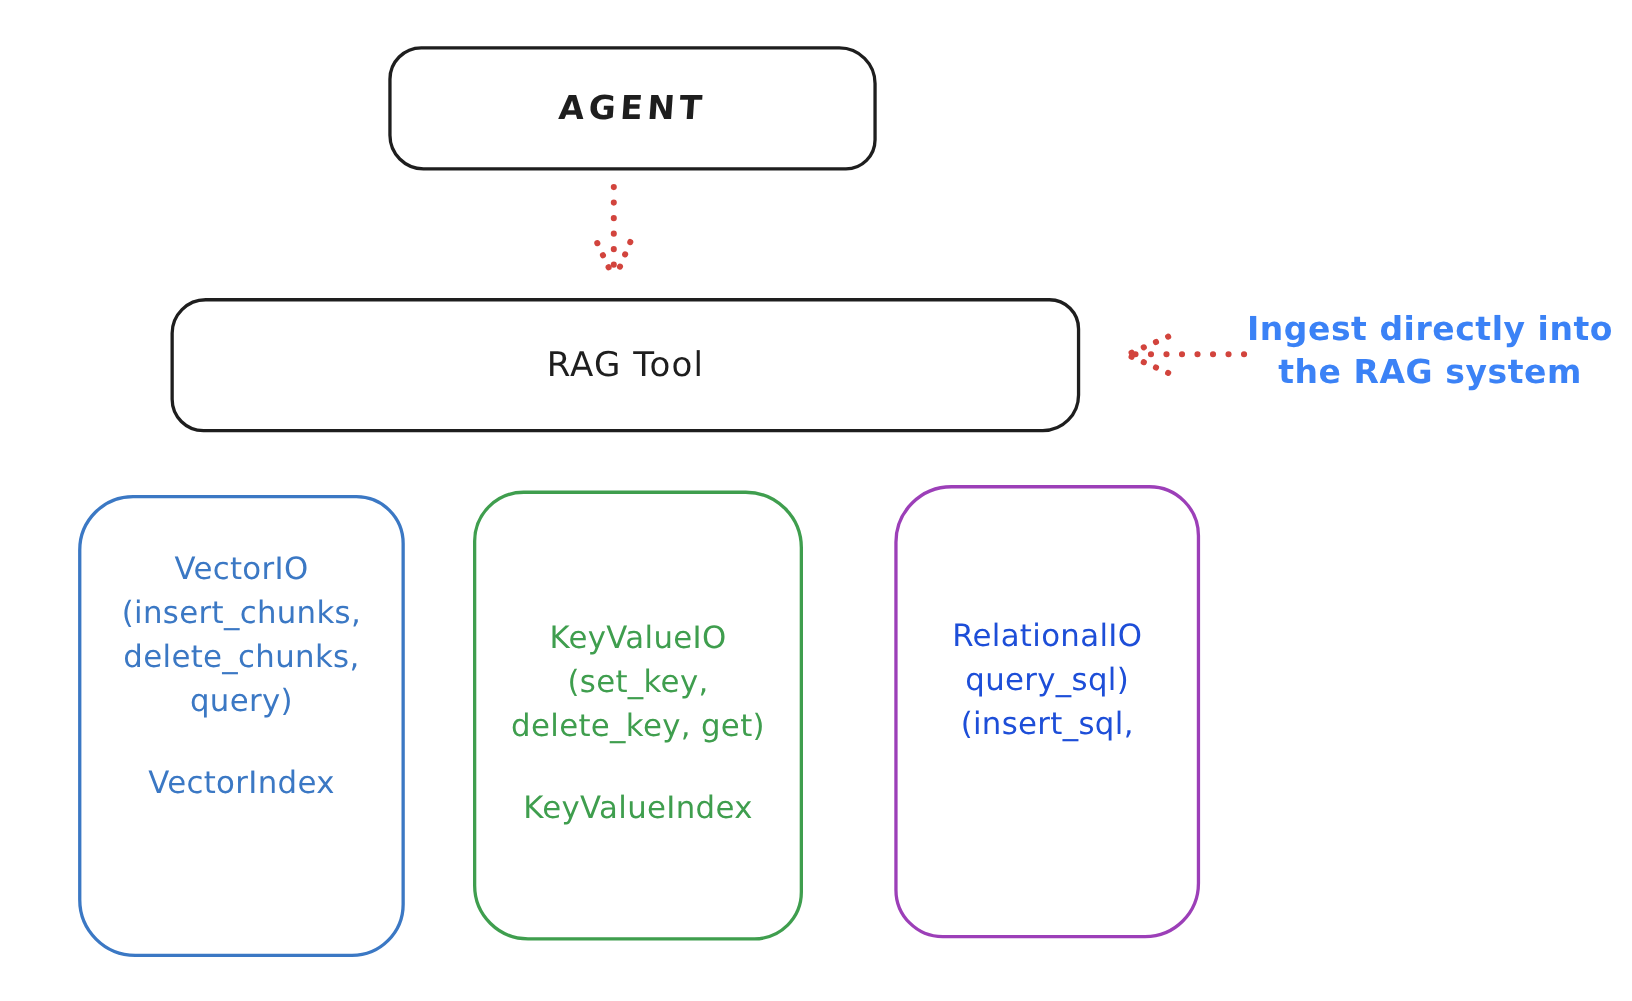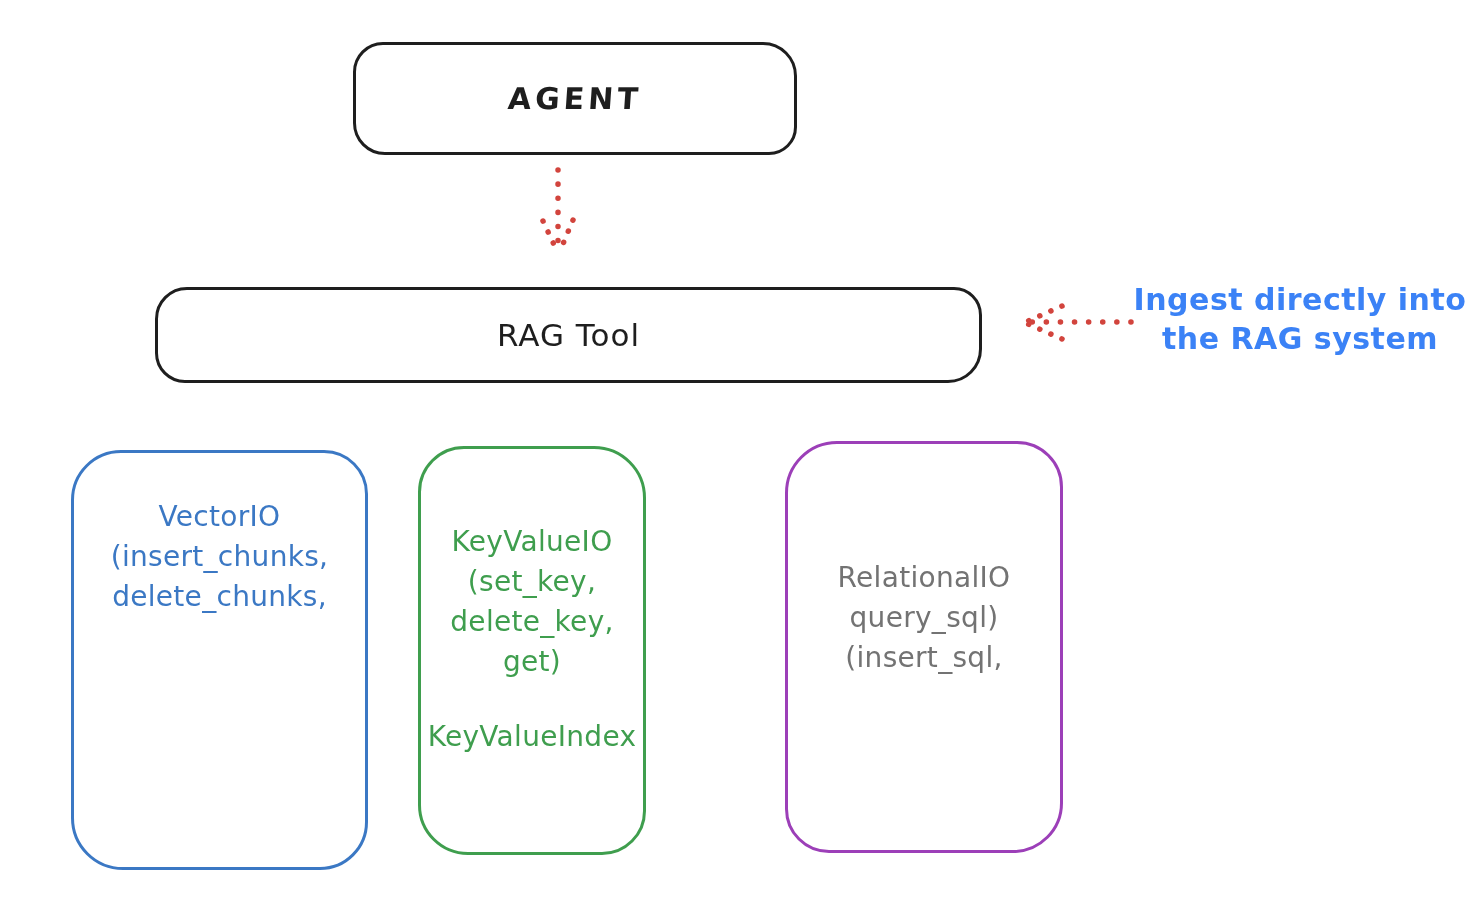--- a/index.html
+++ b/index.html
@@ -33,22 +33,22 @@
     width: 444px; height: 113px;
     border-radius: 30px 34px 28px 32px;
   }
   .agent-box .label {
     font-size: 30px;
     font-weight: 600;
     letter-spacing: 4px;
     transform: skewX(-4deg);
   }
   .ragtool-box {
-    left: 155px; top: 287px;
-    width: 827px; height: 96px;
+    left: 155px; top: 271px;
+    width: 827px; height: 122px;
     border-radius: 32px 28px 34px 30px;
   }
   .ragtool-box .label {
     font-size: 31px;
     font-weight: 500;
     letter-spacing: 1px;
   }
   
   .io-box {
     position: absolute;
@@ -62,24 +62,24 @@
     line-height: 40px;
     letter-spacing: 0.3px;
   }
   .io-box-vector {
     left: 71px; top: 450px;
     width: 297px; height: 420px;
     border-radius: 50px 44px 48px 52px;
     padding-top: 44px;
   }
   .io-box-keyvalue {
-    left: 418px; top: 446px;
-    width: 228px; height: 409px;
+    left: 430px; top: 446px;
+    width: 300px; height: 409px;
     border-radius: 46px 52px 44px 50px;
-    padding-top: 73px;
+    padding-top: 111px;
   }
   .io-box-relational {
     left: 785px; top: 441px;
     width: 278px; height: 412px;
     border-radius: 52px 46px 50px 44px;
     padding-top: 114px;
   }
   .io-index {
     margin-top: 35px;
   }
@@ -122,30 +122,32 @@
 
   <div class="ingest-note" style="color: #3b82f6;">
     <div>Ingest directly into</div>
     <div>the RAG system</div>
   </div>
 
   <div class="io-box io-box-vector" style="border-color: rgb(59, 120, 196); color: rgb(59, 120, 196);">
     <div>VectorIO</div>
     <div>(insert_chunks,</div>
     <div>delete_chunks,</div>
+    <div>query)</div>
+    <div class="io-index">VectorIndex</div>
   </div>
 
   <div class="io-box io-box-keyvalue" style="border-color: rgb(63, 158, 78); color: rgb(63, 158, 78);">
     <div>KeyValueIO</div>
     <div>(set_key,</div>
     <div>delete_key, get)</div>
     <div class="io-index">KeyValueIndex</div>
   </div>
 
-  <div class="io-box io-box-relational" style="border-color: rgb(156, 63, 184); color: #737373;">
+  <div class="io-box io-box-relational" style="border-color: rgb(156, 63, 184); color: #1d4ed8; margin-left: 28px;">
     <div>RelationalIO</div>
     <div>query_sql)</div>
     <div>(insert_sql,</div>
   </div>
 
   <svg class="arrow-layer" width="1484" height="910" viewBox="0 0 1484 910">
 
     <g style="stroke: rgb(210, 68, 61);">
       <path class="dotline main" d="M558,170 L558,252"></path>
       <path class="dotline wing" d="M543,221 L557,251"></path>

